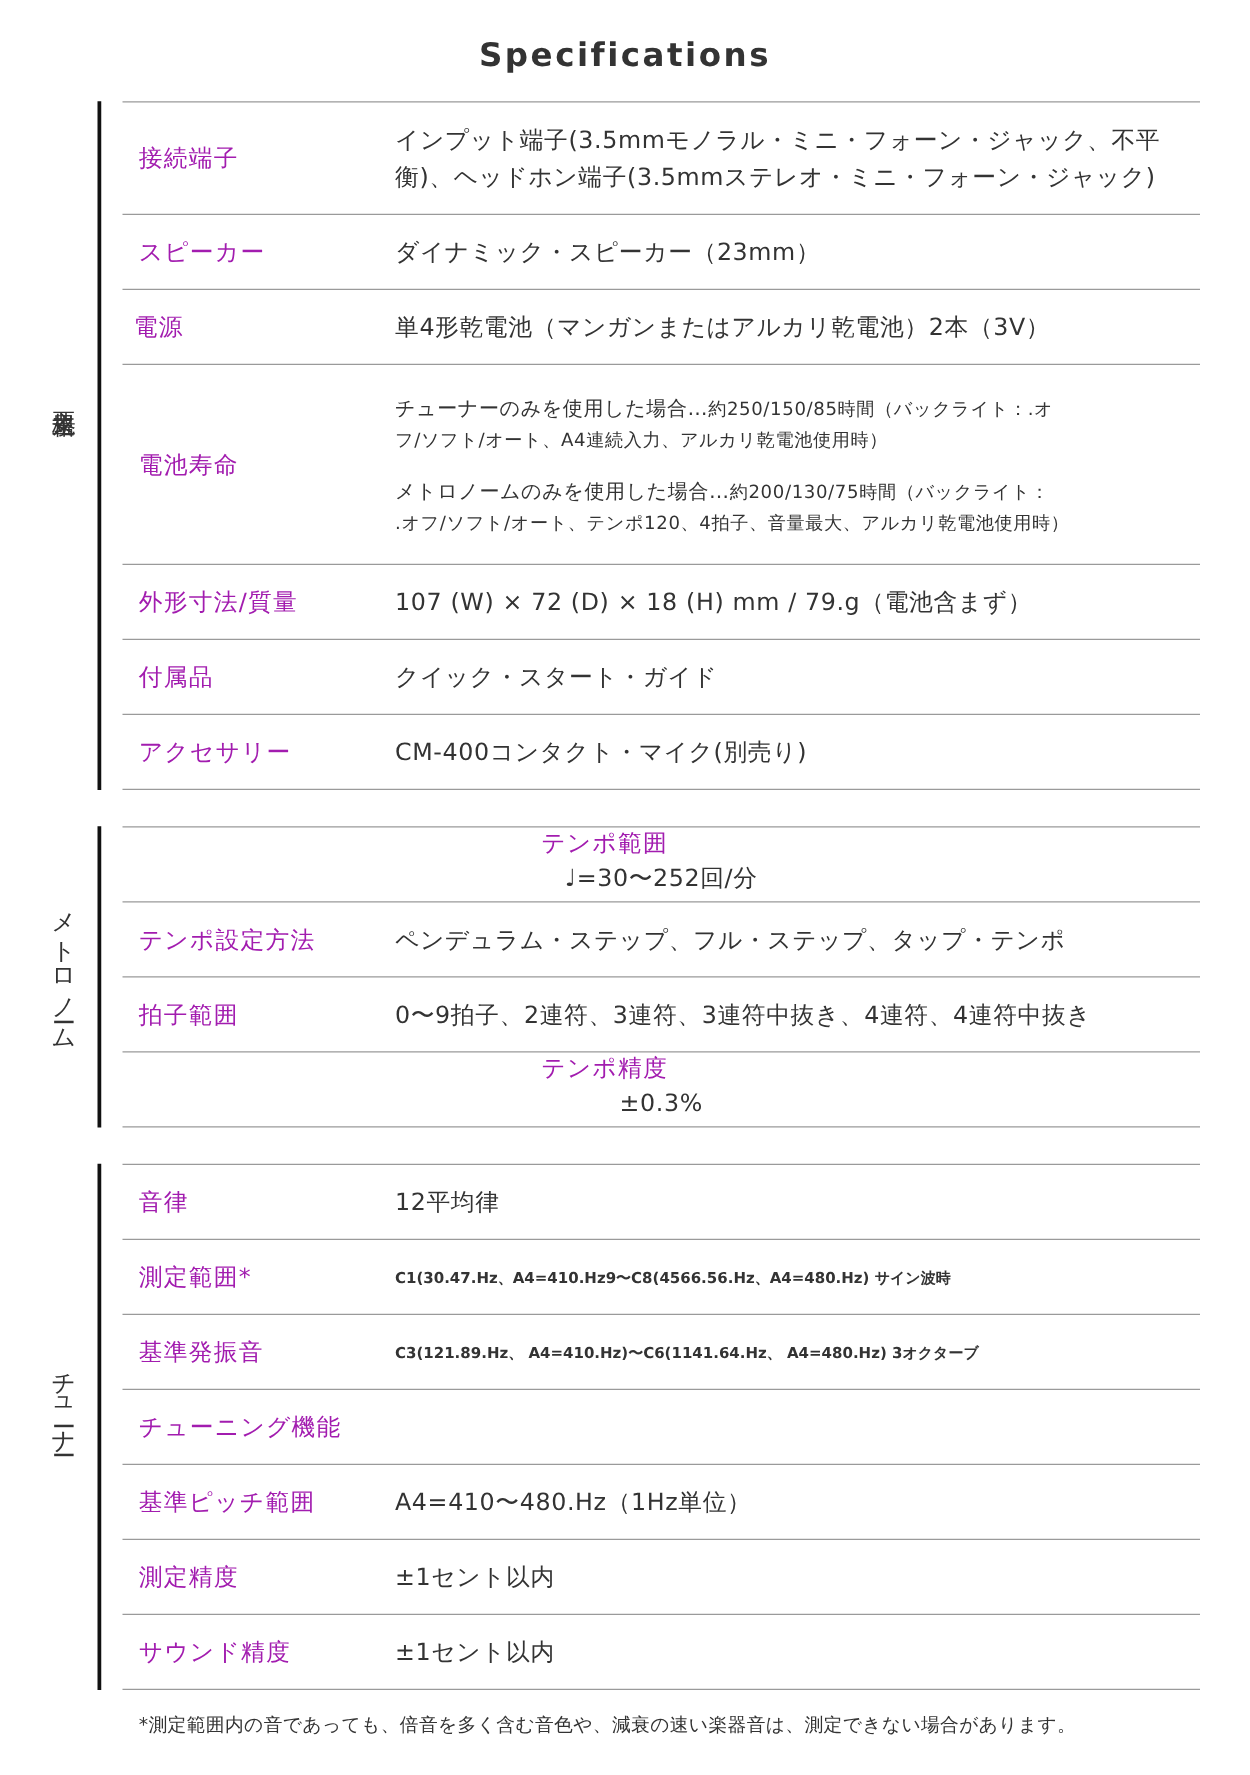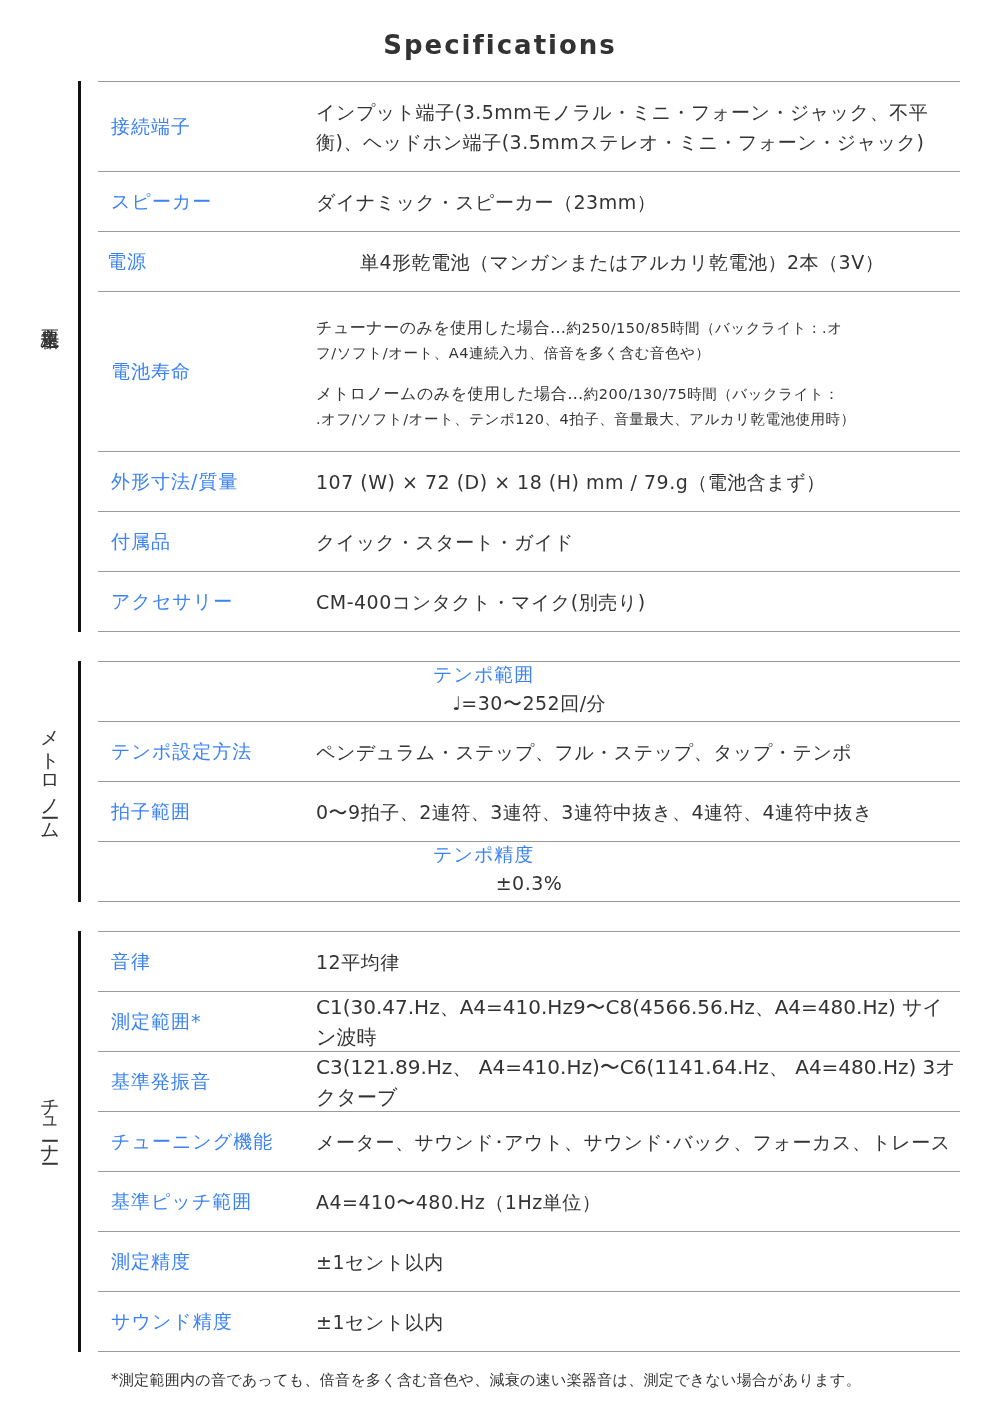--- a/index.html
+++ b/index.html
@@ -49,32 +49,32 @@
     .row {
       display: flex;
       align-items: center;
       border-bottom: 1.5px solid #9a9a9a;
     }
     .row-label {
       width: 218px;
       padding-left: 13px;
       font-size: 19px;
       letter-spacing: 1px;
-      color: #3b82f6;
+      color: #a21caf;
       flex-shrink: 0;
     }
     .row-label.tight { padding-left: 9px; }
     .row-value {
       flex: 1;
       font-size: 19px;
       letter-spacing: 0.5px;
       color: #333333;
       line-height: 30px;
     }
-    .row-value.small { font-size: 20px; letter-spacing: 0; }
+    .row-value.small { font-size: 12px; letter-spacing: 0; font-weight: bold; }
     .battery-block { padding: 10px 0; }
     .battery-line { line-height: 26px; }
     .battery-line .lead { font-size: 16px; letter-spacing: 0.5px; }
     .battery-line .detail { font-size: 14.5px; }
     .battery-line2 { font-size: 14.5px; line-height: 24px; }
     .battery-gap { height: 14px; }
     .footnote {
       position: absolute;
       top: 1371px; left: 111px;
       font-size: 15px;
@@ -95,31 +95,31 @@
       <div class="row-label">接続端子</div>
       <div class="row-value">
         <div>インプット端子(3.5mmモノラル・ミニ・フォーン・ジャック、不平</div>
         <div>衡)、ヘッドホン端子(3.5mmステレオ・ミニ・フォーン・ジャック)</div>
       </div>
     </div>
     <div class="row" style="height:60px;">
       <div class="row-label">スピーカー</div>
       <div class="row-value">ダイナミック・スピーカー（23mm）</div>
     </div>
-    <div class="row" style="height:60px;gap:44px;">
+    <div class="row" style="height:60px;">
       <div class="row-label tight">電源</div>
       <div class="row-value">単4形乾電池（マンガンまたはアルカリ乾電池）2本（3V）</div>
     </div>
     <div class="row" style="height:160px;">
       <div class="row-label">電池寿命</div>
       <div class="row-value battery-block">
         <div class="battery-line">
           <span class="lead">チューナーのみを使用した場合…</span><span class="detail">約250/150/85時間（バックライト：.オ</span>
         </div>
-        <div class="battery-line2">フ/ソフト/オート、A4連続入力、倍音を多く含む音色や）</div>
+        <div class="battery-line2">フ/ソフト/オート、A4連続入力、アルカリ乾電池使用時）</div>
         <div class="battery-gap"></div>
         <div class="battery-line">
           <span class="lead">メトロノームのみを使用した場合…</span><span class="detail">約200/130/75時間（バックライト：</span>
         </div>
         <div class="battery-line2">.オフ/ソフト/オート、テンポ120、4拍子、音量最大、アルカリ乾電池使用時）</div>
       </div>
     </div>
     <div class="row" style="height:60px;">
       <div class="row-label">外形寸法/質量</div>
       <div class="row-value">107 (W) × 72 (D) × 18 (H) mm / 79.g（電池含まず）</div>
@@ -169,21 +169,20 @@
     <div class="row" style="height:60px;">
       <div class="row-label">測定範囲*</div>
       <div class="row-value small">C1(30.47.Hz、A4=410.Hz9〜C8(4566.56.Hz、A4=480.Hz) サイン波時</div>
     </div>
     <div class="row" style="height:60px;">
       <div class="row-label">基準発振音</div>
       <div class="row-value small">C3(121.89.Hz、 A4=410.Hz)〜C6(1141.64.Hz、 A4=480.Hz) 3オクターブ</div>
     </div>
     <div class="row" style="height:60px;">
       <div class="row-label">チューニング機能</div>
-      <div class="row-value">メーター、サウンド･アウト、サウンド･バック、フォーカス、トレース</div>
     </div>
     <div class="row" style="height:60px;">
       <div class="row-label">基準ピッチ範囲</div>
       <div class="row-value">A4=410〜480.Hz（1Hz単位）</div>
     </div>
     <div class="row" style="height:60px;">
       <div class="row-label">測定精度</div>
       <div class="row-value">±1セント以内</div>
     </div>
     <div class="row" style="height:60px;">

